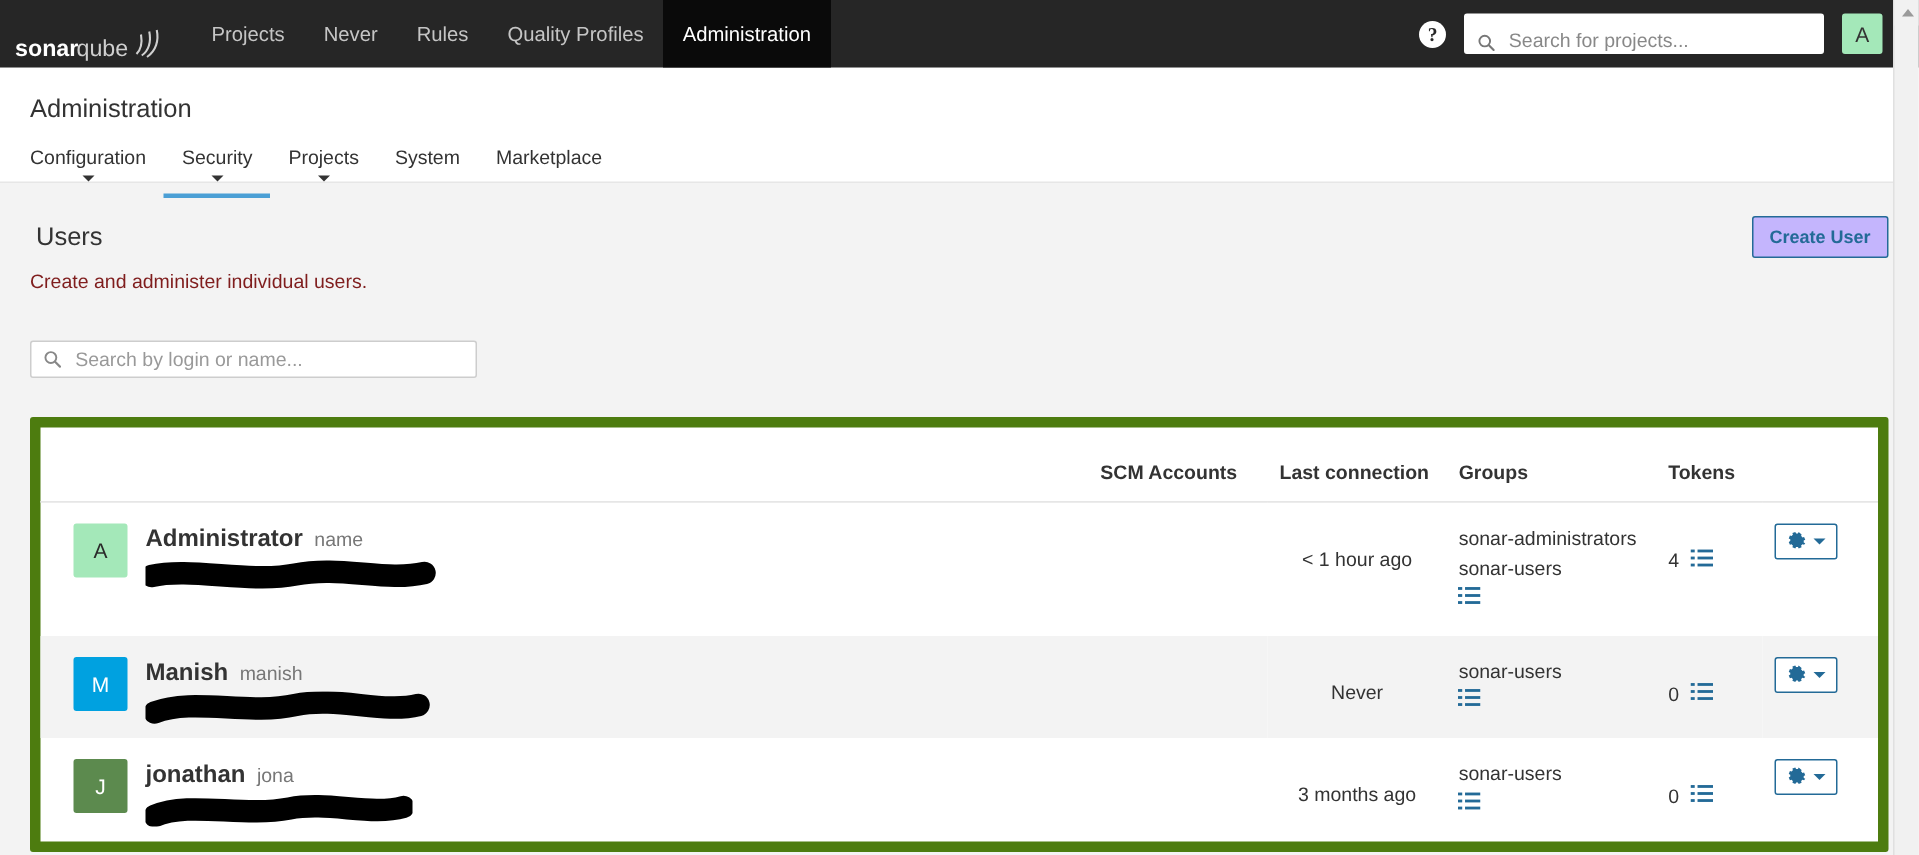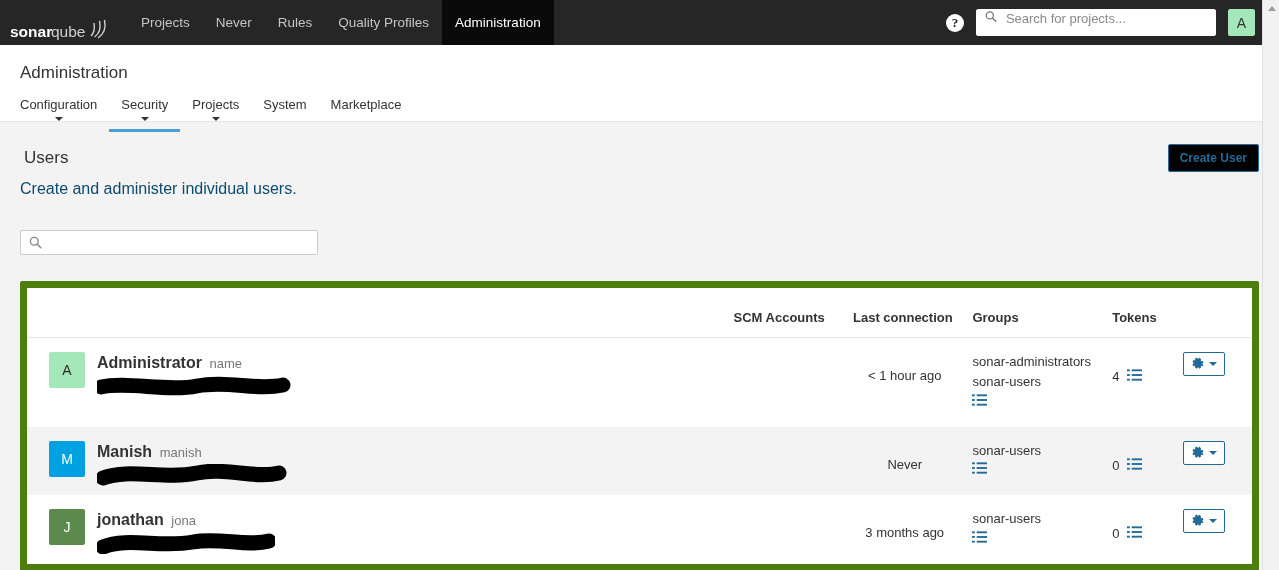--- a/index.html
+++ b/index.html
@@ -50,21 +50,21 @@
     font-weight:bold; font-size:13px;
     display:flex; align-items:center; justify-content:center;
     cursor:pointer;
     font-family:"Liberation Serif", serif;
   }
   .search-box {
     width:240px; height:27px;
     background:#fff;
     border:1px solid #fff;
     border-radius:2px;
-    display:flex; align-items:flex-start;
+    display:flex; align-items:flex-end;
     padding:0 8px;
     gap:7px;
   }
   .search-box input {
     border:none; outline:none;
     font-family:"Liberation Sans", sans-serif;
     font-size:13px;
     color:#666;
     width:100%;
     background:transparent;
@@ -122,25 +122,25 @@
     padding-top:22px;
   }
   .section-head h2 {
     margin:4px;
     font-size:17px;
     font-weight:400;
     color:#333;
   }
   .section-desc {
     margin:12px 4px 0 0;
-    font-size:16px;
-    color:#0c4a6e;
+    font-size:13px;
+    color:#7f1d1d;
   }
   .btn-outline {
-    background:#000000;
+    background:#c4b5fd;
     border:1px solid #236a97;
     color:#236a97;
     font-weight:bold;
     font-size:12px;
     padding:6px 11px;
     border-radius:2px;
     cursor:pointer;
     font-family:"Liberation Sans", sans-serif;
   }
 
@@ -336,20 +336,21 @@
       <p class="section-desc">Create and administer individual users.</p>
     </div>
     <button class="btn-outline">Create User</button>
   </div>
 
   <div class="user-search">
     <svg width="13" height="13" viewBox="0 0 16 16" aria-hidden="true">
       <circle cx="6.5" cy="6.5" r="4.8" fill="none" stroke="#888" stroke-width="1.7"></circle>
       <line x1="10.2" y1="10.2" x2="14.5" y2="14.5" stroke="#888" stroke-width="1.9" stroke-linecap="round"></line>
     </svg>
+    <input type="text" placeholder="Search by login or name..." style="">
   </div>
 
   <div class="panel">
     <table class="users">
       <thead>
         <tr>
           <th class="col-user"></th>
           <th class="col-scm">SCM Accounts</th>
           <th class="col-last">Last connection</th>
           <th class="col-groups">Groups</th>

